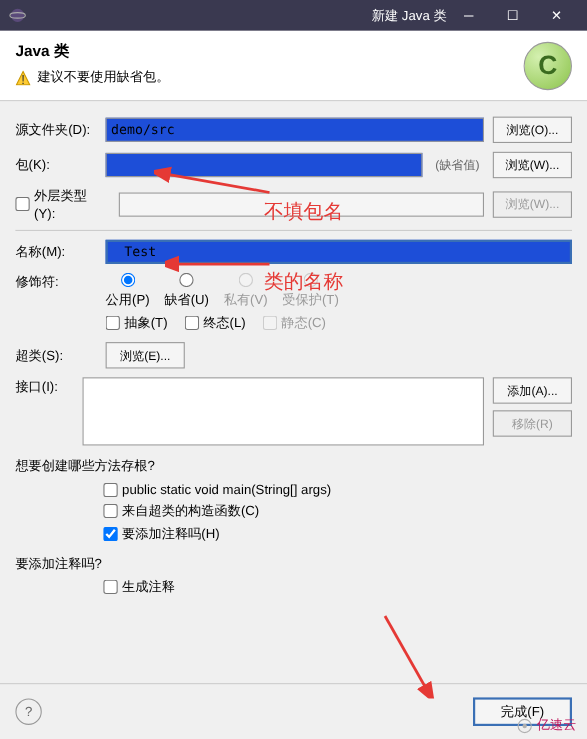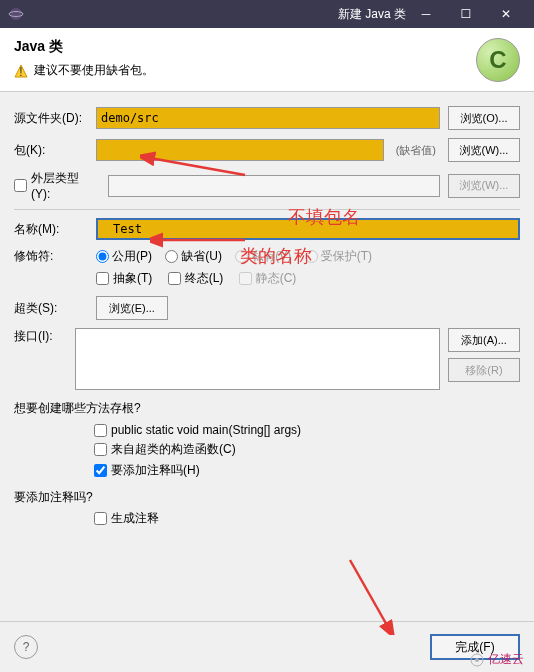--- a/index.html
+++ b/index.html
@@ -8,29 +8,29 @@
 .titlebar .icon { width: 16px; height: 16px; margin-right: 6px; }
 .titlebar .title { flex: 1; text-align: right; }
 .titlebar .winbtn { width: 40px; height: 28px; display: flex; align-items: center; justify-content: center; color: #fff; }
 .header { background: #fff; padding: 10px 14px 12px 14px; border-bottom: 1px solid #ccc; position: relative; }
 .header h1 { font-size: 14px; font-weight: bold; margin-bottom: 6px; }
 .header .warn { display: flex; align-items: center; gap: 6px; }
 .header .logo { position: absolute; right: 14px; top: 10px; width: 44px; height: 44px; border-radius: 50%; background: radial-gradient(circle at 30% 30%, #d4f0b0, #8bc34a); border: 1px solid #999; display:flex; align-items:center; justify-content:center; font-size:24px; font-weight:bold; color:#3a6b1f;}
 .content { padding: 14px; }
 .row { display: flex; align-items: center; margin-bottom: 8px; gap: 8px; }
 .label { width: 74px; }
-.input { flex: 1; height: 22px; border: 1px solid #999; padding: 2px 4px; font-family: Consolas, monospace; background:#eab308; }
+.input { flex: 1; height: 22px; border: 1px solid #999; padding: 2px 4px; font-family: Consolas, monospace; background:#1d4ed8; }
 .input.focus { border: 2px solid #3a6fb5; padding: 1px 15px; }
 .btn { width: 72px; height: 24px; border: 1px solid #999; background: #f5f5f5; cursor: pointer; font-size: 11px; }
 .btn:disabled { color: #999; background: #eee; }
 .hint { color: #666; font-size: 11px; margin: 0 4px; }
 hr { border: none; border-top: 1px solid #ccc; margin: 8px 0; }
 .chk { display: inline-flex; align-items: center; gap: 4px; margin-right: 12px; }
 .chk input { width: 13px; height: 13px; }
-.radio { display: inline-flex; align-items: center; gap: 3px; margin-right: 10px; }
+.radio { display: inline-flex; align-items: center; gap: 3px; margin-right: 10px; flex-direction: column; }
 .radio.dis { color: #999; align-items: center; }
 .textarea { width: 100%; height: 62px; border: 1px solid #999; background:#fff; resize:none; }
 .indent { margin-left: 80px; }
 .link { color: #1a5fb4; text-decoration: underline; cursor: pointer; }
 .footer { position: absolute; bottom: 0; left: 0; right: 0; padding: 12px 14px; display: flex; align-items: center; gap: 10px; border-top: 1px solid #ccc; }
 .footer .help { width: 24px; height: 24px; border: 1px solid #999; border-radius: 50%; display:flex; align-items:center; justify-content:center; color:#666; }
 .footer .spacer { flex: 1; }
 .footer .fbtn { width: 90px; height: 26px; border: 1px solid #999; background: #f5f5f5; cursor: pointer; }
 .footer .fbtn.primary { border: 2px solid #3a6fb5; }
 .watermark { position: absolute; bottom: 4px; right: 10px; color: #be185d; font-size: 12px; display:flex; align-items:center; gap:4px;}
@@ -173,21 +173,21 @@
   </div>
 
 </div>
 
 <div class="footer">
   <div class="help">?</div>
   <div class="spacer"></div>
   <button class="fbtn primary">完成(F)</button>
 </div>
 
-<div class="anno" style="top:205px;left:240px;margin-left:48px;">不填包名</div>
+<div class="anno" style="top:180px;left:240px;">不填包名</div>
 <div class="anno" style="top:244px;left:240px;">类的名称</div>
 
 <svg class="arrow" style="top:150px;left:140px;" width="110" height="30">
     <defs>
       <marker id="ah1" markerWidth="10" markerHeight="10" refX="2" refY="3" orient="auto">
         <path d="M0,0 L0,6 L8,3 z" fill="#e53935"></path>
       </marker>
     </defs>
     <line x1="105" y1="25" x2="10" y2="8" stroke="#e53935" stroke-width="2.5" marker-end="url(#ah1)"></line>
   </svg>

